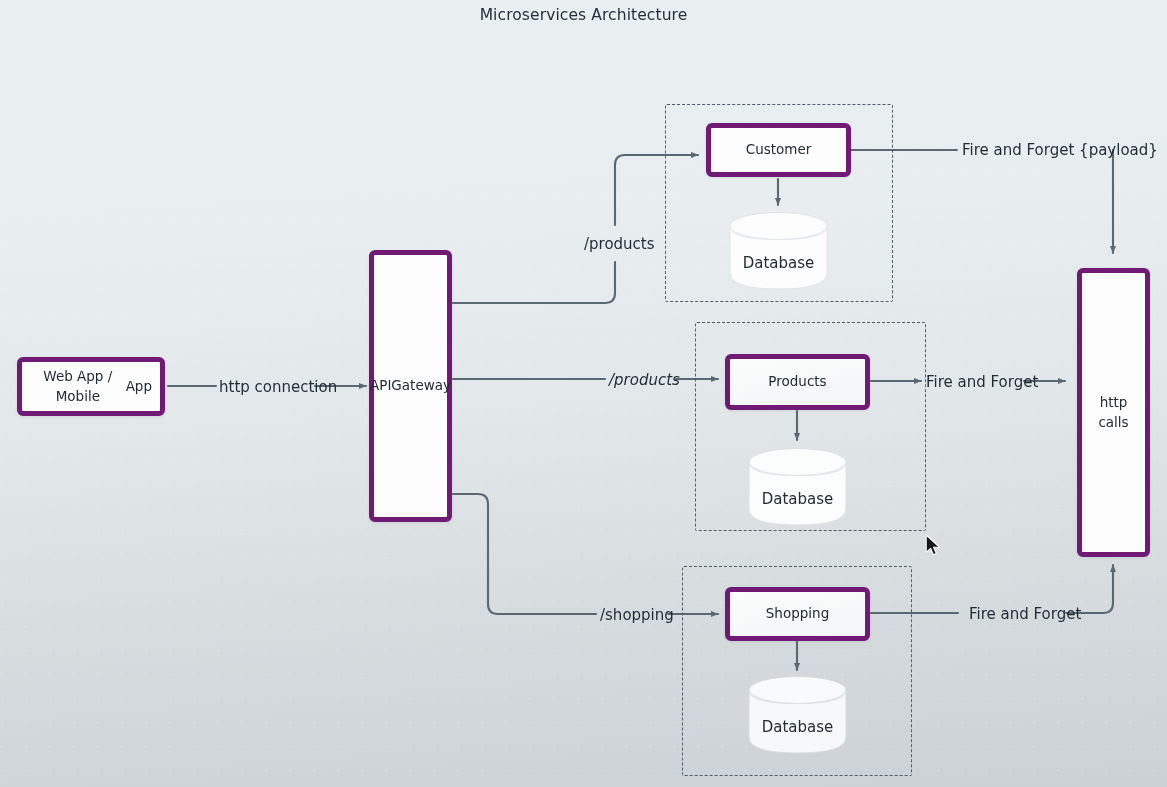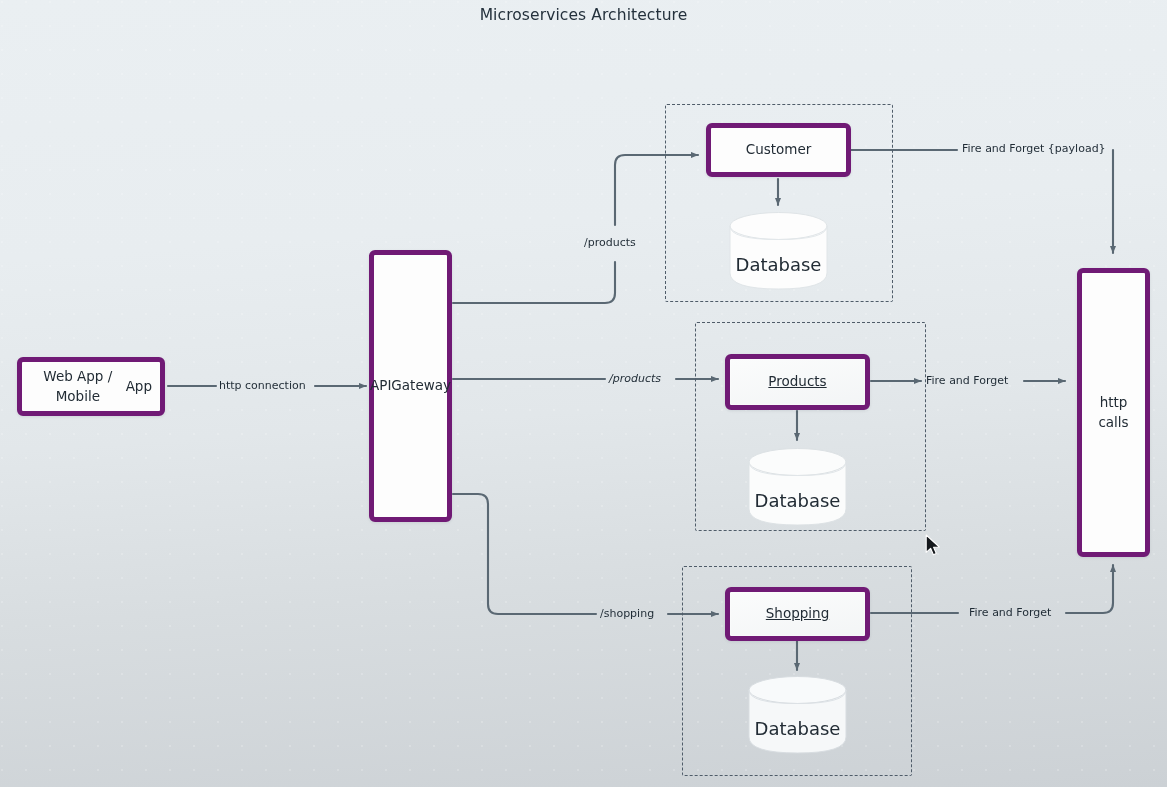--- a/index.html
+++ b/index.html
@@ -60,44 +60,43 @@
     align-items: center;
     justify-content: center;
     text-align: center;
     font-size: 13.5px;
     color: #222c35;
     line-height: 1.45;
     padding: 4px 8px;
   }
   .node.soft {
     background: linear-gradient(170deg, #fbfcfc 0%, #f3f5f6 100%);
-    text-decoration: underline;
   }
   .group-box {
     position: absolute;
     box-sizing: border-box;
     border: 1.6px dashed #4f5c69;
     border-radius: 2px;
     background: transparent;
   }
   .db {
     position: absolute;
     box-sizing: border-box;
   }
   .db .db-label {
     position: absolute;
     left: 0;
     width: 100%;
     text-align: center;
-    font-size: 18px;
+    font-size: 15px;
     color: #222c35;
   }
   .edge-label {
     position: absolute;
-    font-size: 11px;
+    font-size: 15px;
     color: #1f2b35;
     white-space: nowrap;
     background: transparent;
     line-height: 1;
   }
   .cursor {
     position: absolute;
     pointer-events: none;
   }
 </style>

